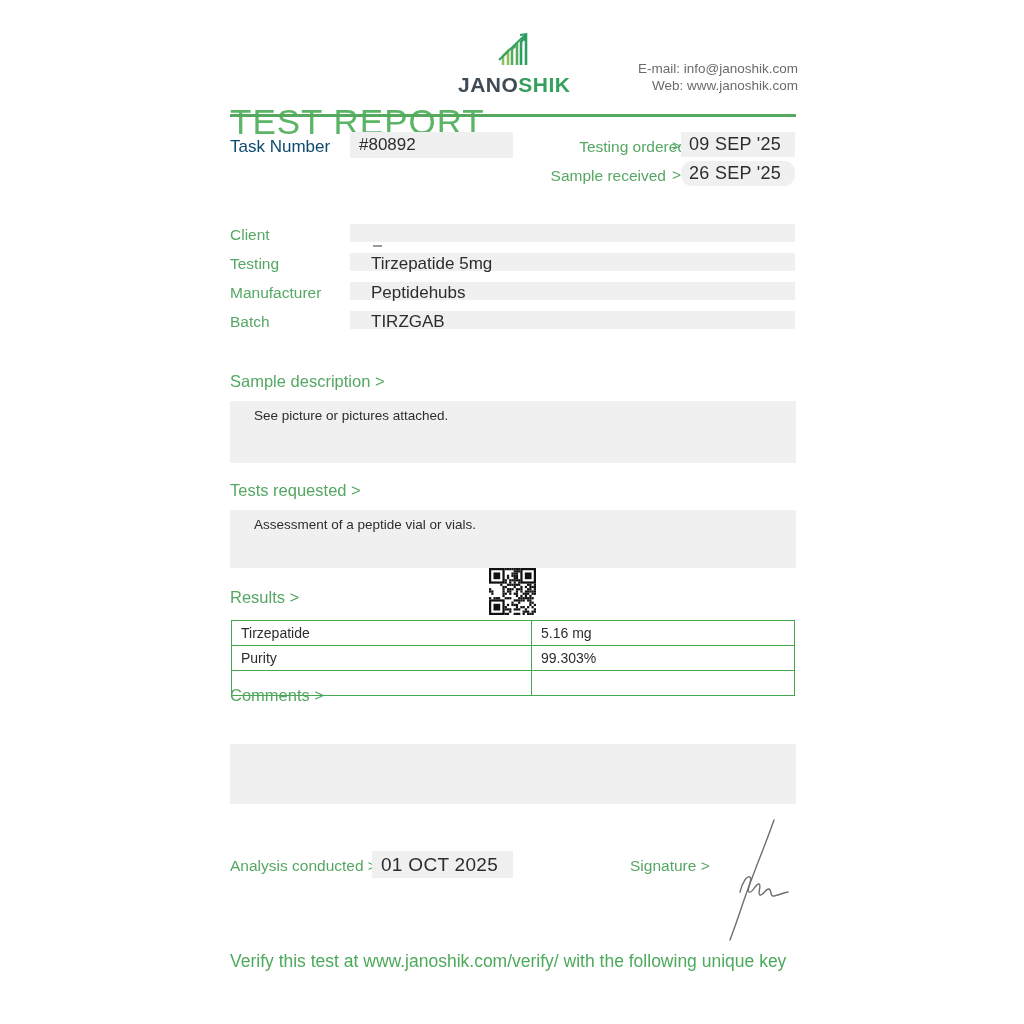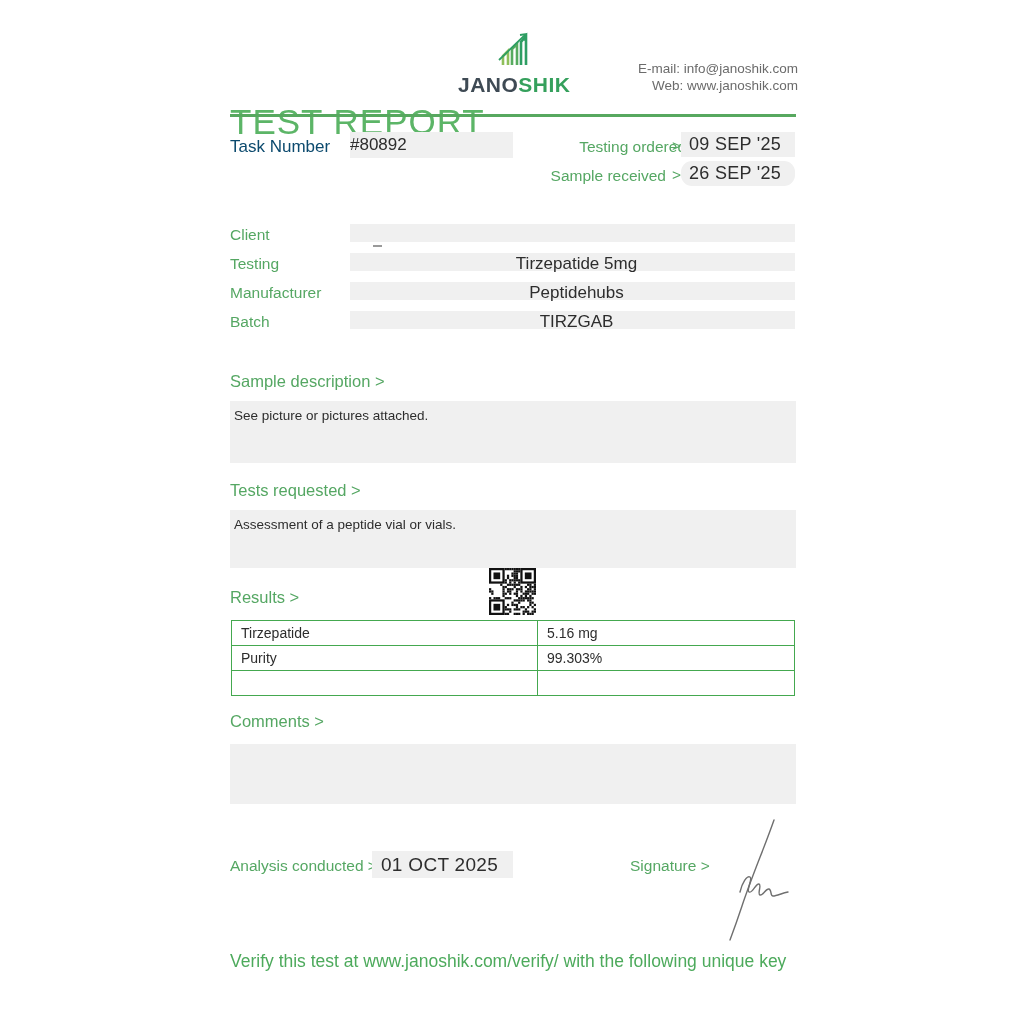--- a/index.html
+++ b/index.html
@@ -10,40 +10,40 @@
 
   
   #title{left:230px;top:58px;font-size:35px;font-weight:400;letter-spacing:1px;color:#5cb567;margin-top:44px;}
   #logo{left:458px;top:32px;width:112px;text-align:center;}
   #logo .wordmark{font-size:21px;font-weight:700;letter-spacing:.5px;color:#3e4a54;margin-top:3px;}
   #logo .wordmark .lg{color:#35a05c;}
   #contact{right:226px;top:60px;text-align:right;font-size:13.5px;line-height:17px;color:#6b6b6b;}
   #divider{left:230px;top:114px;width:566px;height:3px;background:#57a85f;}
   .grey-box{background:#f0f0f0;}
   #task-label{left:230px;top:137px;font-size:17px;color:#0c4a6e;}
-  #task-box{left:350px;top:132px;width:163px;height:26px;line-height:26px;font-size:17px;box-sizing:border-box;}
+  #task-box{left:350px;top:132px;width:163px;height:26px;line-height:26px;font-size:17px;padding-left:9px;box-sizing:border-box;}
   #ordered-label{left:560px;top:138px;width:126px;text-align:right;font-size:15.5px;}
   #ordered-gt{left:672px;top:137px;font-size:15.5px;}
   #ordered-box{left:681px;top:132px;width:114px;height:25px;line-height:25px;font-size:18px;padding-left:8px;box-sizing:border-box;letter-spacing:.3px;}
   #received-label{left:540px;top:167px;width:126px;text-align:right;font-size:15.5px;}
   #received-gt{left:672px;top:166px;font-size:15.5px;}
   #received-box{left:681px;top:161px;width:114px;height:25px;line-height:25px;font-size:18px;padding-left:8px;box-sizing:border-box;letter-spacing:.3px;border-radius:11px;}
 
   
   .detail-label{left:230px;font-size:15.5px;color:#55a763;height:22px;line-height:22px;}
-  .detail-box{left:350px;width:445px;height:18px;line-height:22px;font-size:17px;padding-left:8px;box-sizing:border-box;text-align:center;}
+  .detail-box{left:350px;width:445px;height:18px;line-height:22px;font-size:17px;padding-left:21px;box-sizing:border-box;}
   #redaction-mark{left:373px;top:245px;width:9px;height:2px;background:#9a9a9a;}
 
   
   .section-label{left:230px;font-size:16.5px;color:#55a763;}
-  .section-box{left:230px;width:566px;background:#f0f0f0;font-size:13.5px;padding:7px 4px;box-sizing:border-box;}
+  .section-box{left:230px;width:566px;background:#f0f0f0;font-size:13.5px;padding:7px 24px;box-sizing:border-box;}
 
   
   #results-table{left:231px;top:620px;width:564px;border-collapse:collapse;}
-  #results-table td{border:1px solid #44a84f;font-size:14px;padding:0 16px 0 9px;height:24px;margin-top:32px;}
+  #results-table td{border:1px solid #44a84f;font-size:14px;padding:0 10px 0 9px;height:24px;margin-top:32px;}
   #results-table td.c1{width:280px;}
 
   
   #qr{left:489px;top:568px;width:47px;height:47px;}
 
   
   #analysis-label{left:230px;top:857px;font-size:15.5px;}
   #analysis-box{left:372px;top:851px;width:141px;height:27px;line-height:27px;font-size:19px;padding-left:9px;box-sizing:border-box;letter-spacing:.3px;}
   #signature-label{left:630px;top:857px;font-size:15.5px;}
   #signature{left:710px;top:814px;}
@@ -281,21 +281,21 @@
       <td class="c1">Purity</td>
       <td>99.303%</td>
     </tr>
     <tr>
       <td class="c1"></td>
       <td></td>
     </tr>
   </tbody>
     </table>
 
-  <div class="abs section-label" style="top:712px">Comments &gt;</div>
+  <div class="abs section-label" style="top:686px">Comments &gt;</div>
   <div class="abs section-box" style="top:744px;height:60px"></div>
 
   <div class="abs green" id="analysis-label">Analysis conducted &gt;</div>
   <div class="abs grey-box" id="analysis-box">01 OCT 2025</div>
 
   <div class="abs green" id="signature-label">Signature &gt;</div>
   <div class="abs" id="signature">
     <svg width="84" height="130" viewBox="0 0 84 130">
       <g fill="none" stroke="#6f6f6f" stroke-width="1.4" stroke-linecap="round">
         <path d="M64,6 C55,32 42,62 32,92 C28,104 23,118 20,126"></path>

